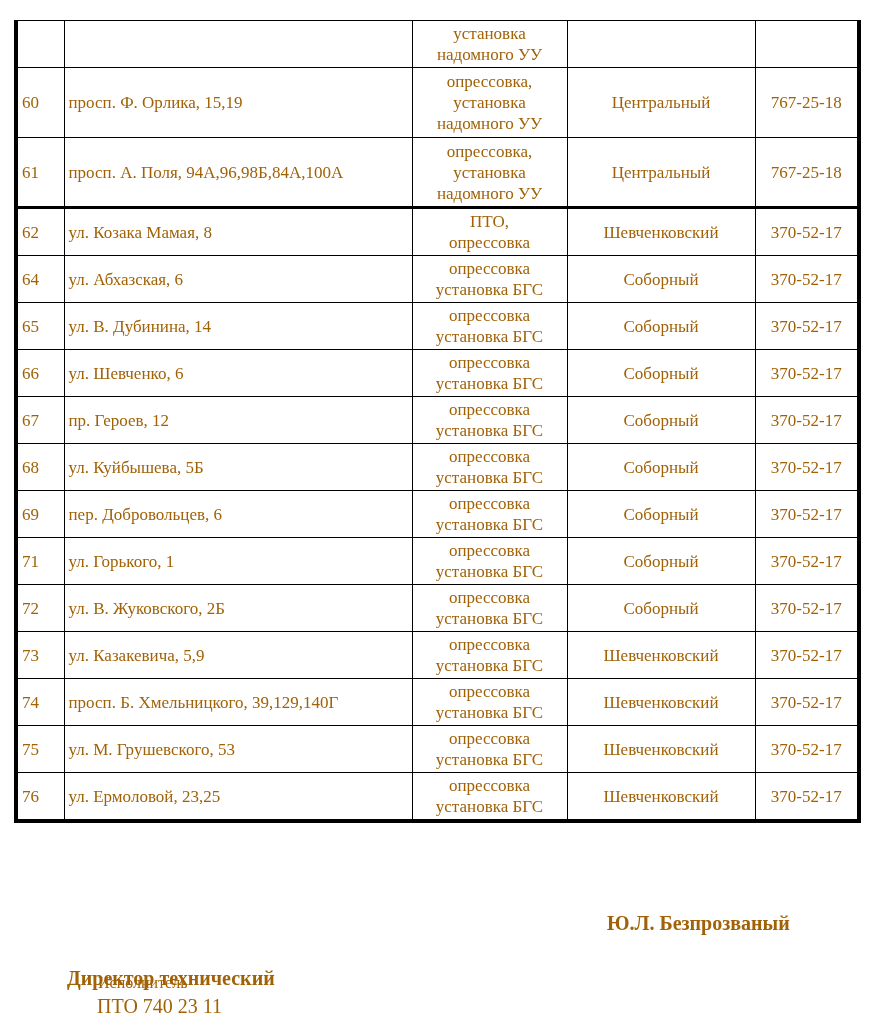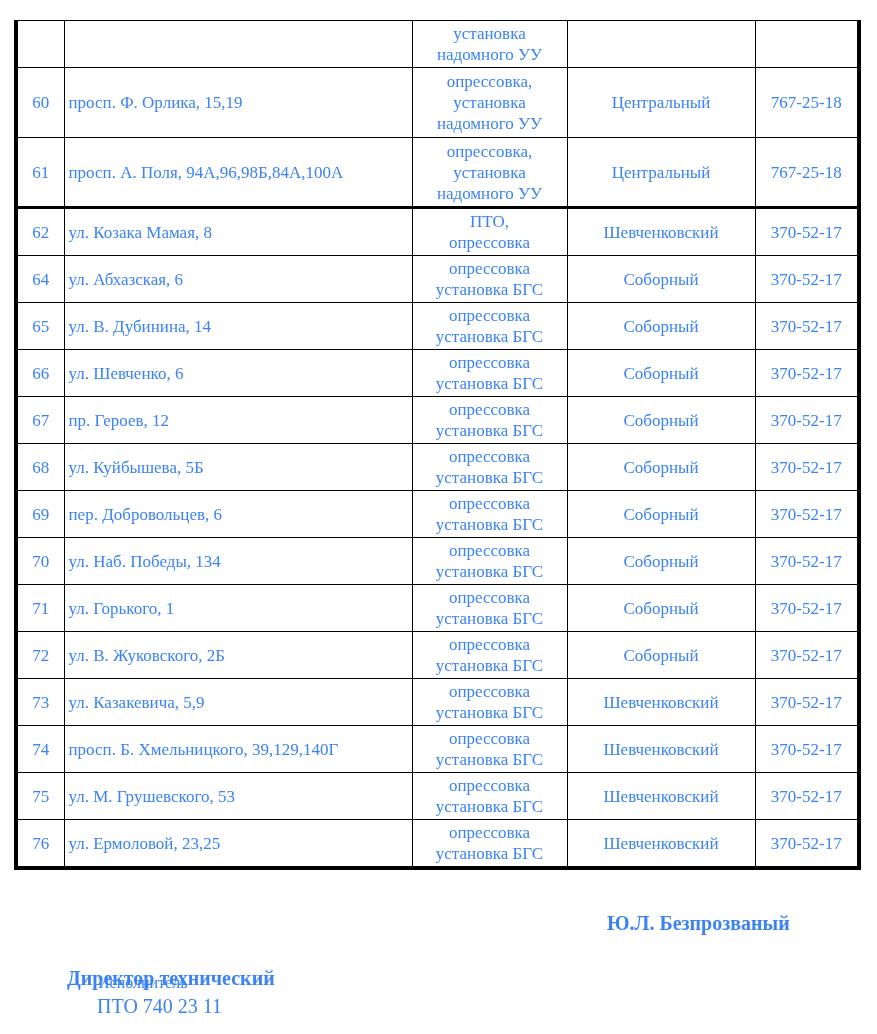--- a/index.html
+++ b/index.html
@@ -6,21 +6,21 @@
     margin: 0;
     padding: 0;
     background: #ffffff;
   }
   .page {
     position: relative;
     width: 877px;
     height: 1034px;
     background: #ffffff;
     font-family: "Liberation Serif", "DejaVu Serif", serif;
-    color: #3b82f6;
+    color: #a16207;
     overflow: hidden;
   }
   table.schedule {
     position: absolute;
     top: 20px;
     left: 14px;
     border-collapse: collapse;
     table-layout: fixed;
     width: 843px;
     border-left: 4px solid #000;
@@ -33,21 +33,21 @@
     font-size: 17px;
     line-height: 21px;
     vertical-align: middle;
     padding: 2px 4px;
     overflow: hidden;
   }
   table.schedule tr { height: 46px; }
   table.schedule tr.partial { height: 47px; }
   table.schedule tr.tall { height: 70px; }
   table.schedule tr.section-start td { border-top: 3px solid #000; }
-  td.num      { text-align: center; }
+  td.num      { }
   td.address  { text-align: left; padding-left: 8px; }
   td.work     { text-align: center; white-space: pre-line; }
   td.district { text-align: center; }
   td.phone    { text-align: center; }
 
   .footer-director {
     position: absolute;
     top: 926px;
     left: 67px;
     font-size: 20px;
@@ -169,28 +169,20 @@
         </tr>
         <tr class="normal">
           <td class="num">69</td>
           <td class="address">пер. Добровольцев, 6</td>
           <td class="work">опрессовка
 установка БГС</td>
           <td class="district">Соборный</td>
           <td class="phone">370-52-17</td>
         </tr>
         <tr class="normal">
-          <td class="num">70</td>
-          <td class="address">ул. Наб. Победы, 134</td>
-          <td class="work">опрессовка
-установка БГС</td>
-          <td class="district">Соборный</td>
-          <td class="phone">370-52-17</td>
-        </tr>
-        <tr class="normal">
           <td class="num">71</td>
           <td class="address">ул. Горького, 1</td>
           <td class="work">опрессовка
 установка БГС</td>
           <td class="district">Соборный</td>
           <td class="phone">370-52-17</td>
         </tr>
         <tr class="normal">
           <td class="num">72</td>
           <td class="address">ул. В. Жуковского, 2Б</td>

